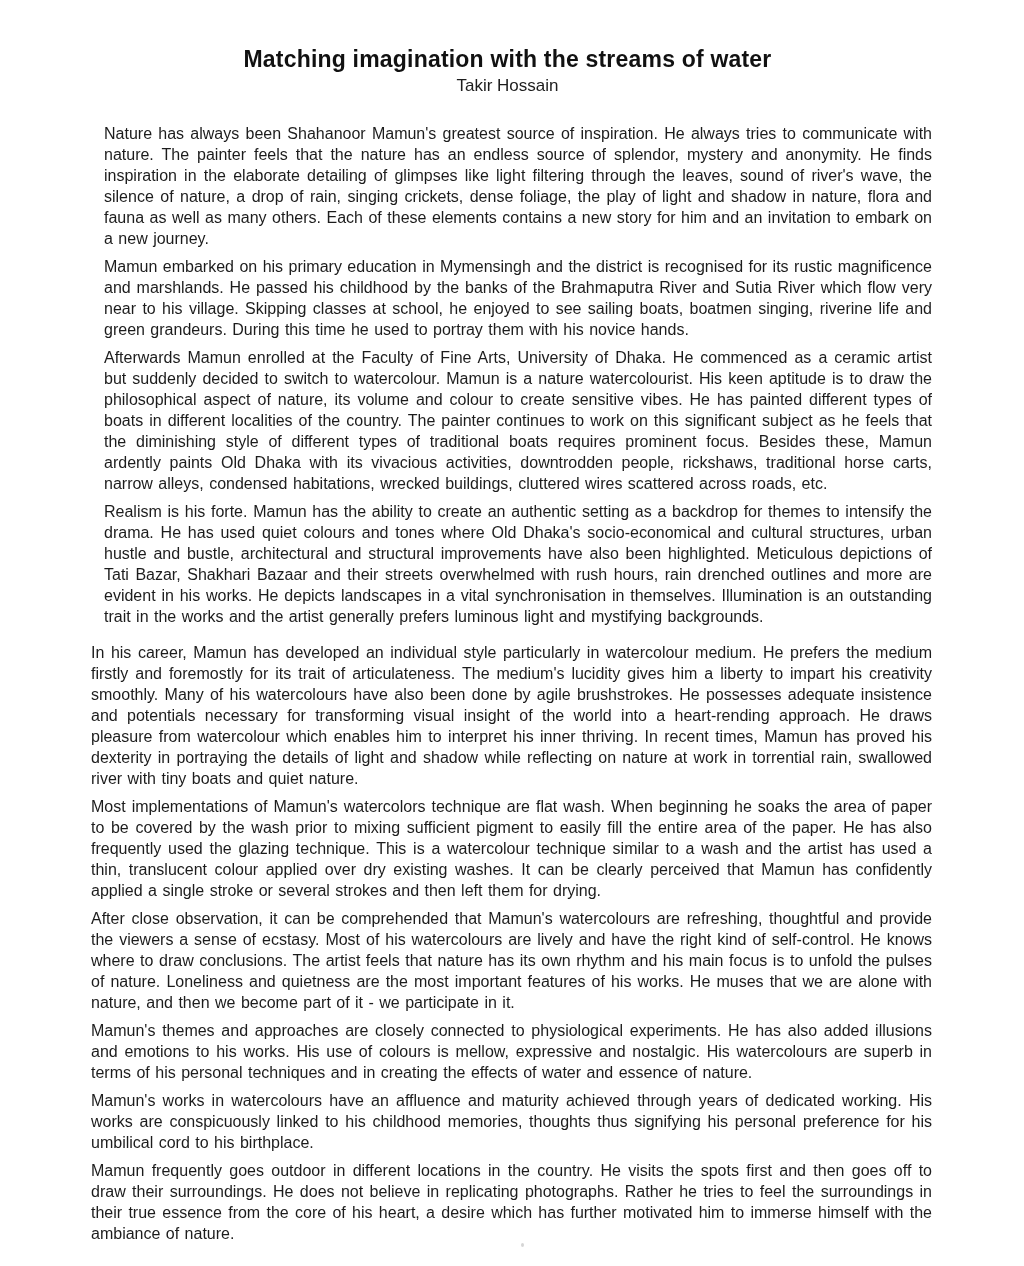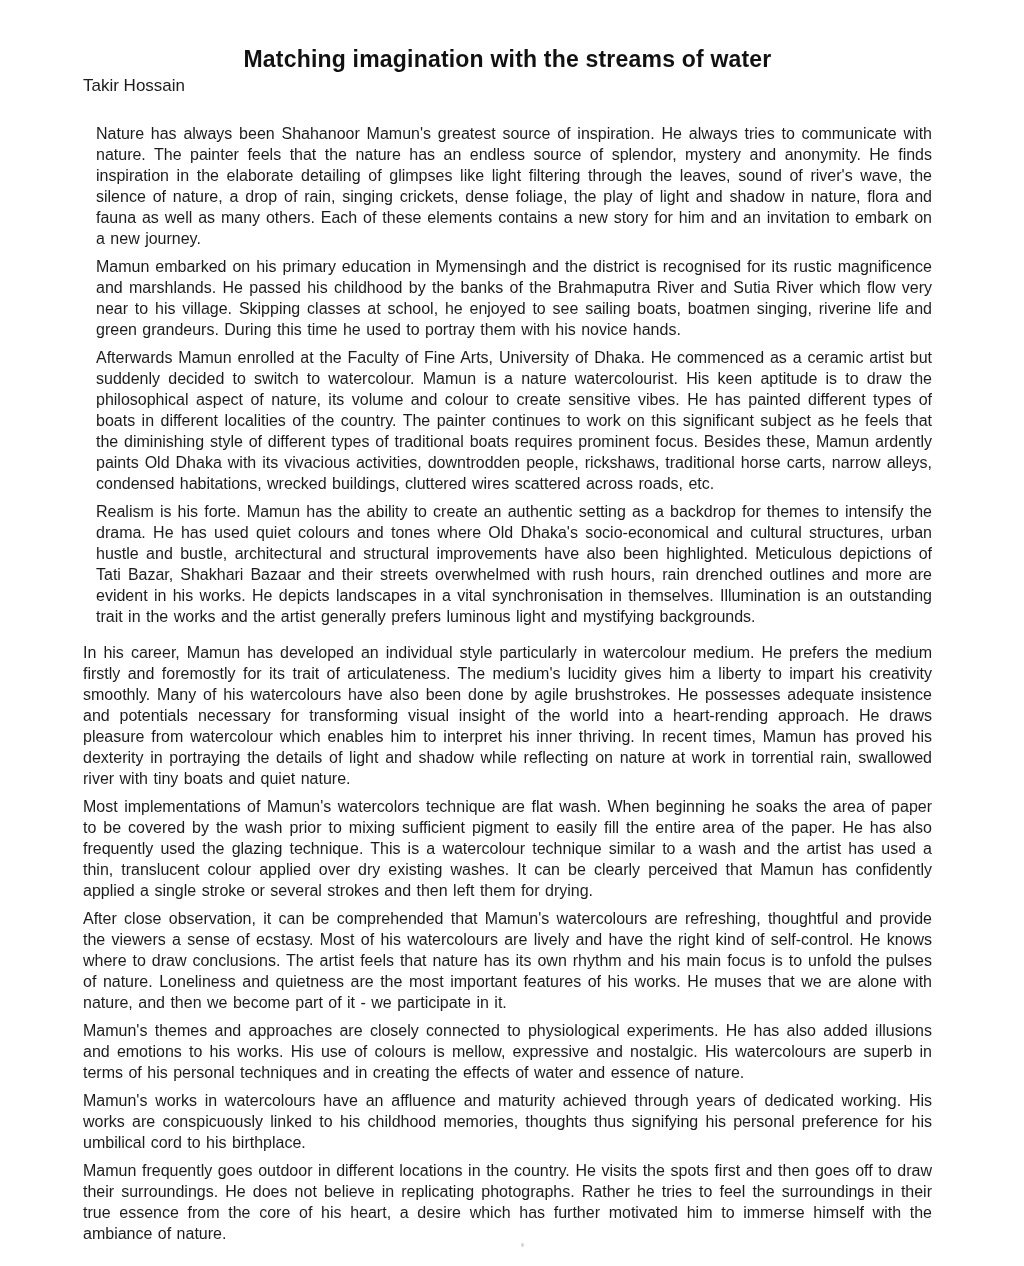--- a/index.html
+++ b/index.html
@@ -28,27 +28,28 @@
     font-weight: bold;
     color: #111111;
     text-align: center;
     margin: 0 0 3px 0;
     letter-spacing: 0.2px;
   }
   .author {
     font-size: 17px;
     font-weight: normal;
     color: #1c1c1c;
+    text-align: center;
     margin: 0 0 27px 0;
   }
   .body-text p {
     font-size: 16px;
     line-height: 21px;
     text-align: justify;
-    margin: 7px 0 0 0;
+    margin: 7px 0 0 8px;
     word-spacing: 1px;
   }
   .body-text p.first {
     margin-top: 0;
   }
   .body-text p.indent {
     padding-left: 13px;
   }
   .body-text p.section-gap {
     margin-top: 15px;

